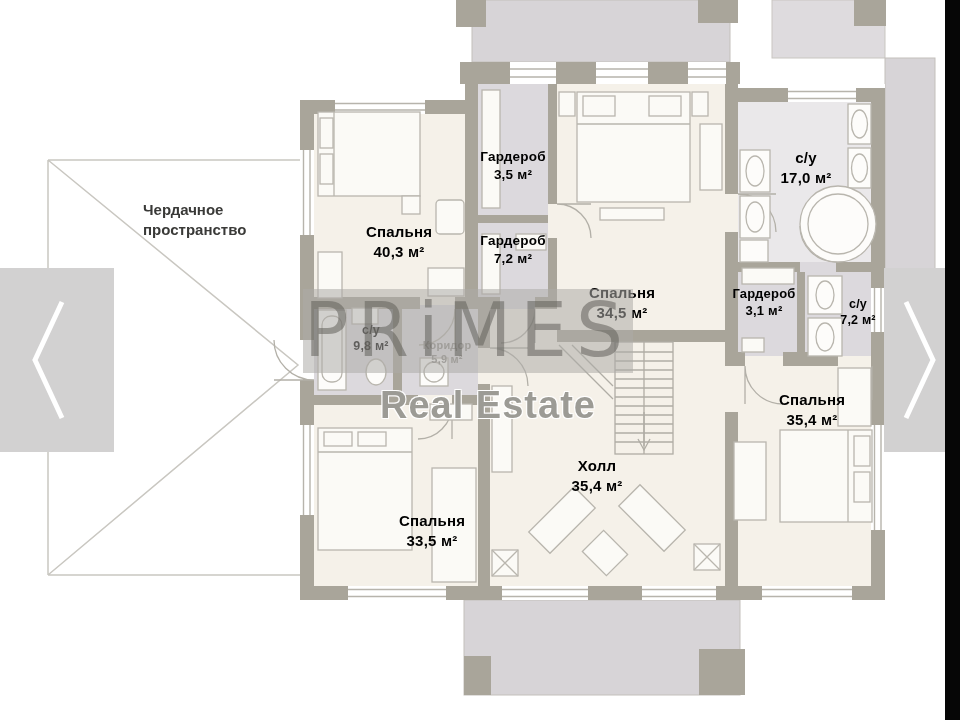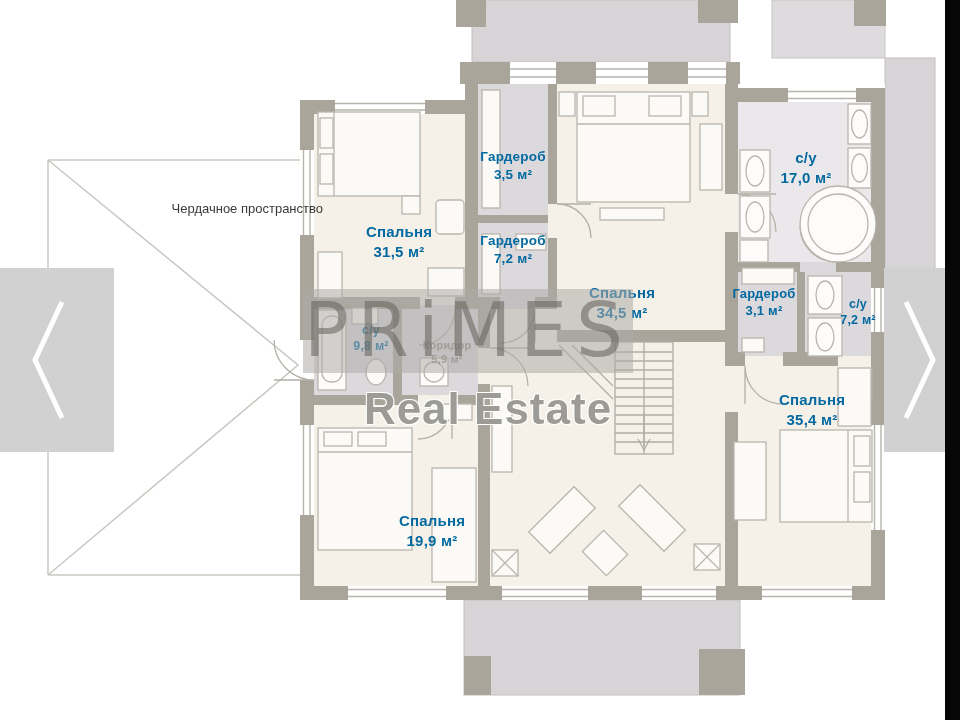--- a/index.html
+++ b/index.html
@@ -1,32 +1,32 @@
 <!DOCTYPE html>
 <html><head>
 <meta charset="utf-8">
 <style>
   html,body{margin:0;padding:0;background:#fff;}
   #stage{position:relative;width:960px;height:720px;overflow:hidden;background:#ffffff;
          font-family:"Liberation Sans","DejaVu Sans",sans-serif;}
   #plan-svg{position:absolute;left:0;top:0;}
-  .rlabel{position:absolute;text-align:center;color:#0369a1;font-weight:700;
+  .rlabel{position:absolute;text-align:center;color:#000000;font-weight:700;
           font-size:15px;line-height:1.3;letter-spacing:.2px;pointer-events:none;}
   .rlabel .area{font-weight:700;}
   .rlabel.small{font-size:12.5px;}
   .rlabel.tiny{font-size:11px;color:#8f8d89;font-weight:700;}
-  .attic-label{position:absolute;left:143px;top:200px;width:180px;text-align:right;
-          color:#3a3a38;font-weight:400;font-size:13px;line-height:1.35;}
+  .attic-label{position:absolute;left:143px;top:200px;width:180px;text-align:left;
+          color:#3a3a38;font-weight:700;font-size:15px;line-height:1.35;}
   .wm-band{position:absolute;left:303px;top:289px;width:330px;height:84px;
           background:rgba(173,171,167,.55);pointer-events:none;}
   .wm-brand{position:absolute;left:303px;top:284px;width:330px;height:94px;overflow:hidden;
           text-align:center;font-size:74px;line-height:92px;font-weight:400;letter-spacing:9px;
           color:rgba(98,96,91,.55);pointer-events:none;font-family:"DejaVu Sans",sans-serif;}
   .wm-sub{position:absolute;left:338px;top:384px;width:300px;text-align:center;
-          font-size:44px;font-weight:700;letter-spacing:1px;color:rgba(148,146,140,.92);
+          font-size:38px;font-weight:700;letter-spacing:1px;color:rgba(148,146,140,.92);
           text-shadow:-1px -1px 0 rgba(255,255,255,.95),1px 1px 0 rgba(255,255,255,.95),
                       1px -1px 0 rgba(255,255,255,.85),-1px 1px 0 rgba(255,255,255,.85);
           pointer-events:none;}
   .nav{position:absolute;top:268px;height:184px;background:#d2d1d1;border:0;padding:0;cursor:pointer;}
   .nav svg{display:block;}
   #nav-prev{left:0;width:114px;}
   #nav-next{left:884px;width:61px;}
   #letterbox{position:absolute;left:945px;top:0;width:15px;height:720px;background:#060606;}
 </style>
 </head>
@@ -254,21 +254,21 @@
       <rect x="854" y="436" width="16" height="30"></rect>
         <rect x="854" y="472" width="16" height="30"></rect>
       <rect x="734" y="442" width="32" height="78"></rect>
     </g>
   </svg>
 
   <div class="attic-label">Чердачное пространство</div>
 
   <div class="rlabel" style="left:329px;top:222px;width:140px">
     <div>Спальня</div>
-      <div class="area">31,5 м²</div>
+      <div class="area">40,3 м²</div>
   </div>
   <div class="rlabel" style="left:453px;top:148px;width:120px;font-size:13.5px">
     <div>Гардероб</div>
       <div class="area">3,5 м²</div>
   </div>
   <div class="rlabel" style="left:453px;top:232px;width:120px;font-size:13.5px">
     <div>Гардероб</div>
       <div class="area">7,2 м²</div>
   </div>
   <div class="rlabel" style="left:552px;top:283px;width:140px">
@@ -284,23 +284,27 @@
       <div class="area">3,1 м²</div>
   </div>
   <div class="rlabel small" style="left:808px;top:296px;width:100px">
     <div>с/у</div>
       <div class="area">7,2 м²</div>
   </div>
   <div class="rlabel" style="left:742px;top:390px;width:140px">
     <div>Спальня</div>
       <div class="area">35,4 м²</div>
   </div>
+  <div class="rlabel" style="left:527px;top:456px;width:140px">
+    <div>Холл</div>
+      <div class="area">35,4 м²</div>
+  </div>
   <div class="rlabel" style="left:362px;top:511px;width:140px">
     <div>Спальня</div>
-      <div class="area">19,9 м²</div>
+      <div class="area">33,5 м²</div>
   </div>
   <div class="rlabel small" style="left:321px;top:322px;width:100px">
     <div>с/у</div>
       <div class="area">9,8 м²</div>
   </div>
   <div class="rlabel tiny" style="left:397px;top:338px;width:100px">
     <div>Коридор</div>
       <div class="area">5,9 м²</div>
   </div>
 

